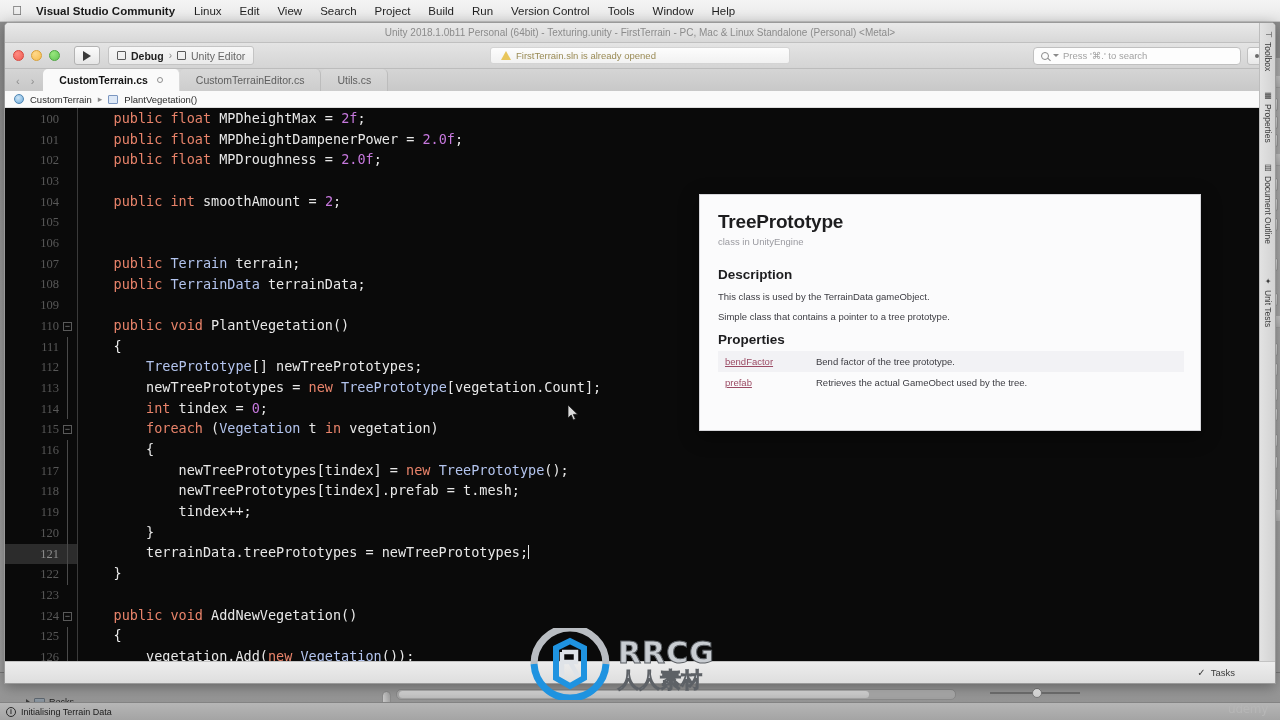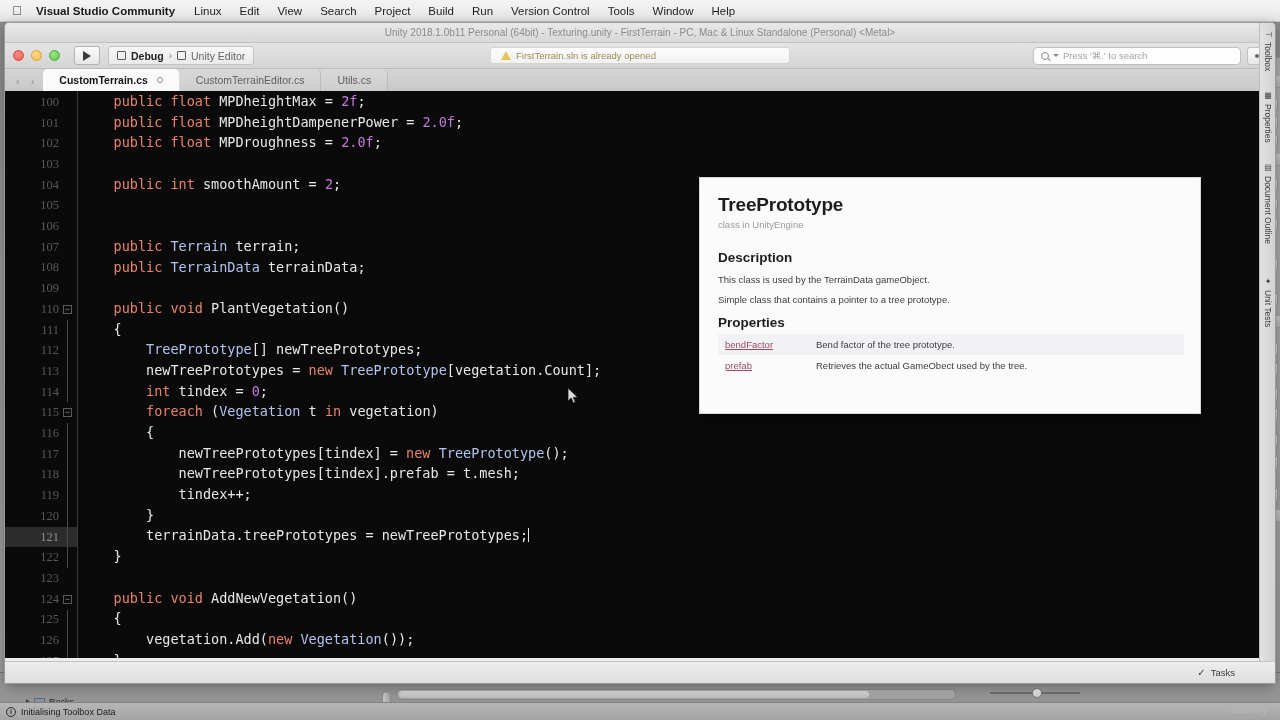--- a/index.html
+++ b/index.html
@@ -330,21 +330,21 @@
         <div class="knob" style="left:2px; width:470px;"></div>
       </div>
       <div class="zoom-slider">
         <div class="track"></div>
           <div class="handle"></div>
       </div>
     </div>
 
     <div class="status-bar">
       <span class="status-ico">i</span>
-      <span class="status-txt">Initialising Toolbox Data</span>
+      <span class="status-txt">Initialising Terrain Data</span>
     </div>
   </div>
 
   <div class="menubar">
     <span class="apple-logo"></span>
     <span class="menu-app">Visual Studio Community</span>
     <span class="menu-item">Linux</span>
     <span class="menu-item">Edit</span>
     <span class="menu-item">View</span>
     <span class="menu-item">Search</span>
@@ -408,20 +408,27 @@
         <span>CustomTerrainEditor.cs</span>
       </div>
       <div class="tab">
         <span>Utils.cs</span>
       </div>
       <div class="tabstrip-right">
         <span class="chev-dn"></span>
       </div>
     </div>
 
+    <div class="breadcrumb">
+      <span class="bc-ico-class"></span>
+      <span class="bc-txt">CustomTerrain</span>
+      <span class="bc-sep">▸</span>
+      <span class="bc-ico-method"></span>
+      <span class="bc-txt">PlantVegetation()</span>
+    </div>
 
     <div class="editor">
       <div class="gutter" id="gutter">
           <div class="gutter-line" style="top: 1px;">
             <span class="num">100</span>
           </div>
           <div class="gutter-line" style="top: 21.7px;">
             <span class="num">101</span>
           </div>
           <div class="gutter-line" style="top: 42.4px;">
@@ -568,15 +575,27 @@
     </div>
 
     <div class="vs-bottom">
       <div class="tasks">
         <span class="check">✓</span>
         <span>Tasks</span>
       </div>
     </div>
   </div>
 
+  <div class="rrcg">
+    <svg width="84" height="72" viewBox="0 0 84 72">
+      <path d="M6 36 A36 36 0 0 1 78 36" fill="none" stroke="#b9bdc2" stroke-width="7"></path>
+      <path d="M6 36 A36 36 0 0 0 42 70 A36 36 0 0 0 78 36" fill="none" stroke="#1f93e0" stroke-width="7"></path>
+      <path d="M28 20 L42 13 L56 20 L56 50 L42 58 L28 50 Z" fill="none" stroke="#1f93e0" stroke-width="6"></path>
+      <path d="M34 24 L34 48 M34 24 L48 24 L48 34 L34 34 M42 34 L50 48" fill="none" stroke="#dfe3e8" stroke-width="4.5"></path>
+    </svg>
+    <div class="rrcg-txt">
+      <span class="rrcg-main">RRCG</span>
+      <span class="rrcg-cn">人人素材</span>
+    </div>
+  </div>
   <div class="udemy">ûdemy</div>
 
 </div>
 
 </body></html>

